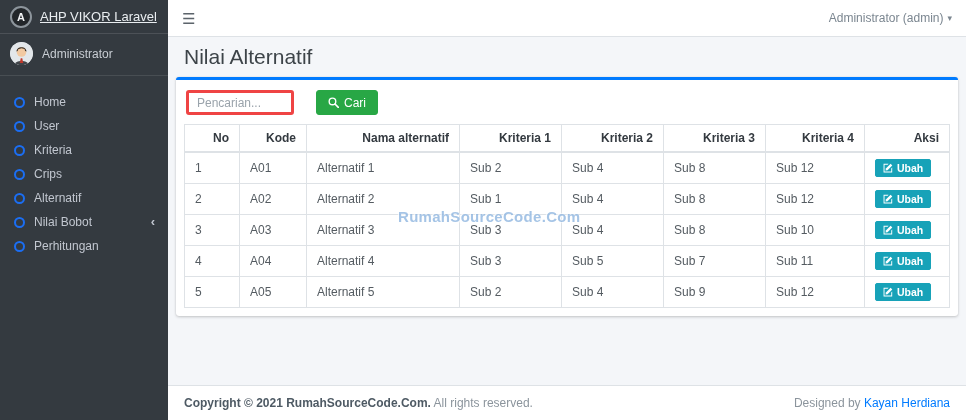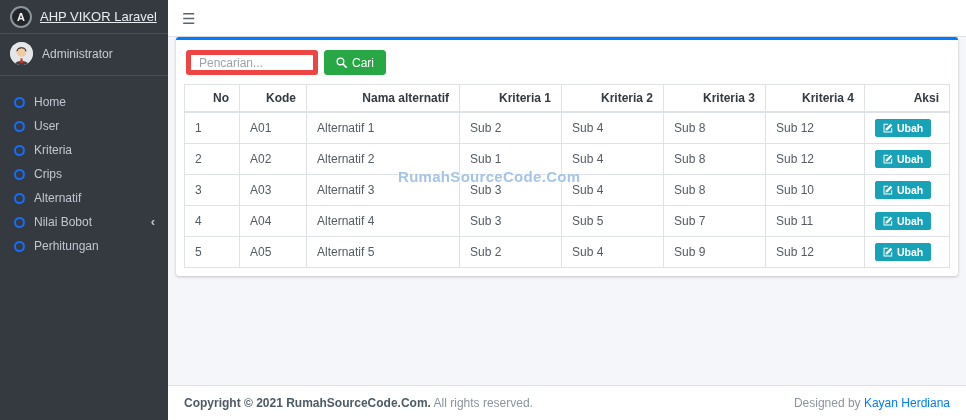--- a/index.html
+++ b/index.html
@@ -39,26 +39,26 @@
   .nav-user { font-size:12px; color:#7b8690; cursor:pointer; display:flex; align-items:center; gap:4px; }
   .caret { font-size:9px; line-height:1; }
 
   .content { flex:1; padding:0 8px; }
   .page-title { font-size:21px; font-weight:500; color:#3d4449; margin:8px 0 8px 8px; }
 
   .card { background:#fff; border-top:3px solid #007bff; border-radius:3px; position:relative;
           box-shadow:0 0 1px rgba(0,0,0,.12), 0 1px 3px rgba(0,0,0,.2); }
   .card-body { padding:8px; }
   .search-row { display:flex; align-items:center; gap:6px; padding:2px; margin-bottom:7px; }
-  .search-input { width:132px; height:25px; border:5px solid #ef4444; border-radius:3px;
+  .search-input { width:108px; height:25px; border:3px solid #ef4444; border-radius:3px;
                   padding:0 8px; font-size:12px; color:#495057; font-family:inherit; }
   .search-input::placeholder { color:#9aa3ab; }
   .btn-cari { display:flex; align-items:center; gap:5px; background:#28a745; border:1px solid #28a745;
               color:#fff; font-size:12px; height:25px; padding:0 11px; border-radius:3px;
-              cursor:pointer; font-family:inherit; }
+              cursor:pointer; font-family:inherit;margin-left:16px; }
 
   table { width:100%; border-collapse:collapse; font-size:12px; table-layout:fixed; }
   th, td { border:1px solid #dee2e6; padding:6px 10px; text-align:left; overflow:hidden; white-space:nowrap; }
   th { color:#343a40; font-weight:bold; border-bottom-width:2px;text-align:right; }
   td { color:#545b61; }
   .btn-ubah { display:inline-flex; align-items:center; gap:4px; background:#17a2b8; border:1px solid #17a2b8;
               color:#fff; font-size:10.5px; padding:2px 7px; border-radius:2px; cursor:pointer;
               font-family:inherit; font-weight:bold; }
 
   .watermark { position:absolute; left:222px; top:128px; font-size:15px; font-weight:bold;
@@ -123,23 +123,28 @@
         <span class="circle-icon"></span>
         <span>Perhitungan</span>
       </a>
     </nav>
   </aside>
 
   <div class="main">
 
     <header class="navbar">
       <span class="hamburger">☰</span>
+      <span class="nav-user">
+        <span>Administrator (admin)</span>
+        <span class="caret">▾</span>
+      </span>
     </header>
 
     <main class="content">
+      <h1 class="page-title">Nilai Alternatif</h1>
 
       <section class="card">
         <div class="card-body">
 
           <div class="search-row">
             <input class="search-input" type="text" placeholder="Pencarian..." style="">
             <button class="btn-cari">
               <svg width="11" height="11" viewBox="0 0 16 16">
                 <circle cx="6.5" cy="6.5" r="4.8" fill="none" stroke="#fff" stroke-width="2"></circle>
                 <line x1="10.2" y1="10.2" x2="15" y2="15" stroke="#fff" stroke-width="2.4" stroke-linecap="round"></line>

